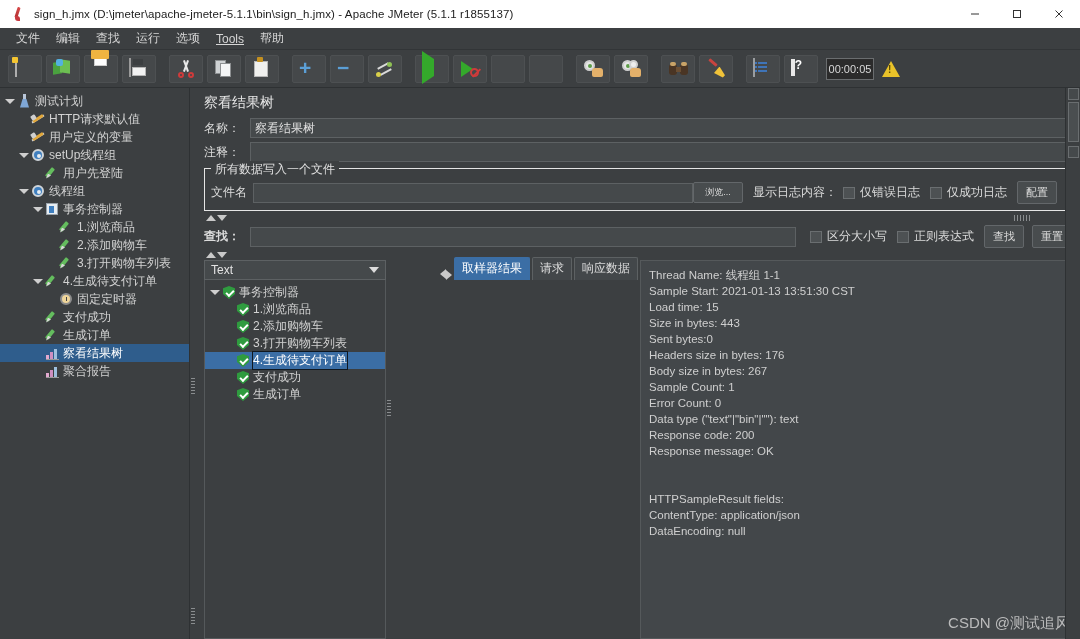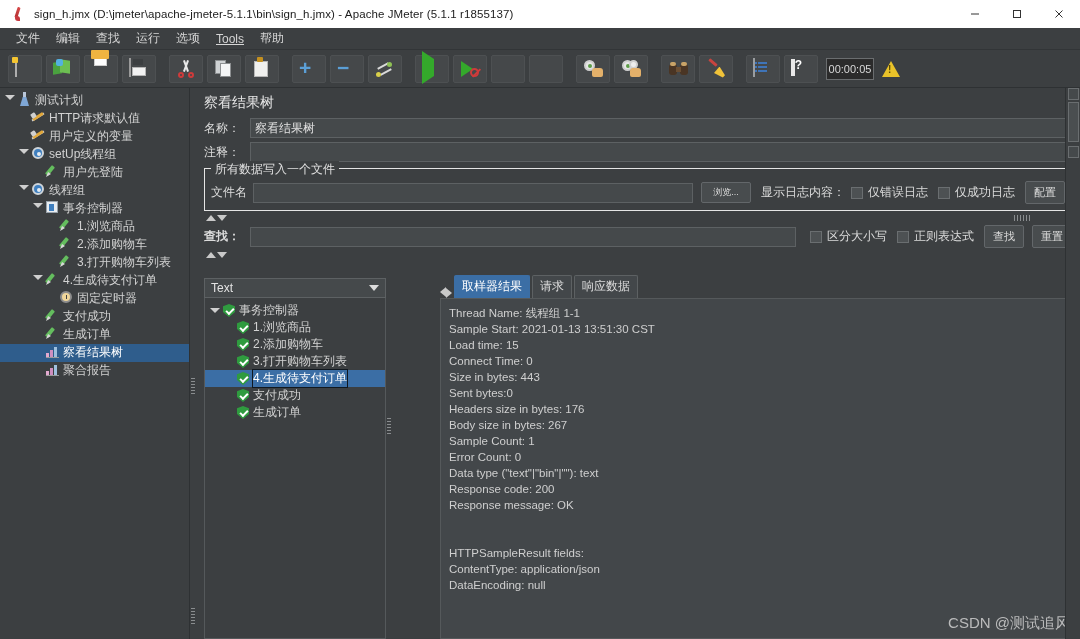--- a/index.html
+++ b/index.html
@@ -128,21 +128,21 @@
   .warn-tri:after { content:"!"; position:absolute; left:-3px; top:3px; font-size:10px; color:#5a4a05; font-weight:bold;}
 
   
   .body-wrap { display: flex; height: 551px; background: #3c3f41; }
 
   
   .tree-panel {
     width: 190px; background: #3c3f41; border-right: 1px solid #2e3133;
     padding-top: 4px; overflow: hidden; position: relative;
   }
-  .tree-node { display: flex; height: 18px; padding-right: 4px; white-space: nowrap; }
+  .tree-node { display: flex; align-items: center; height: 18px; padding-right: 4px; white-space: nowrap; }
   .tree-node .lbl { font-size: 12px; color: #d2d2d2; margin-left: 3px; }
   .tree-node.selected { background: #2f5d8c; }
   .tree-node.selected .lbl { color: #ffffff; }
   .twisty { width: 11px; height: 11px; display:flex;align-items:center;justify-content:center; flex: 0 0 11px;}
   .twisty .caret { width: 0; height: 0; border-left: 5px solid transparent; border-right: 5px solid transparent; border-top: 5px solid #cfcfcf; }
   .tnico { width: 16px; height: 15px; flex: 0 0 16px; position: relative; margin-left: 1px; }
 
   
   .g-flask { position:absolute;left:4px;top:0;width:8px;height:14px; }
   .g-flask .neck{position:absolute;left:3px;top:0;width:3px;height:5px;background:#b9c6d8;}
@@ -209,37 +209,37 @@
   .h-splitter .up { width:0;height:0;border-left:5px solid transparent;border-right:5px solid transparent;border-bottom:6px solid #c9c9c9; }
   .h-splitter .dn { width:0;height:0;border-left:5px solid transparent;border-right:5px solid transparent;border-top:6px solid #c9c9c9; }
   .h-splitter .dots { position:absolute; right: 40px; width: 18px; height: 6px;
     background-image: repeating-linear-gradient(90deg,#8a8d8f 0 1px,transparent 1px 3px); }
 
   .search-row { display: flex; align-items: center; padding: 0 8px; margin-top: 2px; }
   .search-row .field-label { width: 46px; flex: 0 0 46px; font-weight: bold; }
   .search-input { width: 210px; height: 20px; background: #45494b; border: 1px solid #5d6163; }
 
   
-  .lower { flex: 1; display: flex; margin-top: 18px; min-height: 0; }
+  .lower { flex: 1; display: flex; margin-top: 0; min-height: 0; }
   .results-col { width: 182px; display: flex; flex-direction: column; margin-left: 8px; }
   .combo {
     height: 20px; background: #45494b; border: 1px solid #5d6163;
     display: flex; align-items: center; padding: 0 2px 0 6px; justify-content: space-between;
   }
   .combo .ctext { font-size: 12px; color: #e3e3e3; }
   .combo .carrow { width:0;height:0;border-left:5px solid transparent;border-right:5px solid transparent;border-top:6px solid #dcdcdc;margin-right:4px; }
   .results-tree {
     flex: 1; background: #3c3f41; border: 1px solid #55595b; border-top: none;
     padding-top: 4px; overflow: hidden;
   }
   .rnode { display: flex; align-items: center; height: 17px; white-space: nowrap; }
   .rnode .rlbl { font-size: 12px; color: #d2d2d2; margin-left: 2px; }
   .rnode.selected .rlbl { background: #3b6ea5; color: #fff; outline: 1px solid #11181f; }
 
-  .detail-col { flex: 1; display: flex; flex-direction: column; min-width: 0; margin-right: 2px; padding-left: 48px; }
+  .detail-col { flex: 1; display: flex; flex-direction: row; min-width: 0; margin-right: 2px; padding-left: 48px; }
   .tabs-row { display: flex; align-items: flex-end; height: 20px; }
   .tab-scroll { display: flex; align-items: center; margin-right: 2px; }
   .tab-scroll .la { width:0;height:0;border-top:5px solid transparent;border-bottom:5px solid transparent;border-right:6px solid #c9c9c9; }
   .tab-scroll .ra { width:0;height:0;border-top:5px solid transparent;border-bottom:5px solid transparent;border-left:6px solid #c9c9c9; margin-top:2px;}
   .tab {
     font-size: 12px; color: #dcdcdc; padding: 2px 7px 3px 7px;
     border: 1px solid #5d6163; border-bottom: none; background: #43474a;
     border-radius: 2px 2px 0 0; margin-right: 2px; white-space: nowrap;
   }
   .tab.active { background: #3b6ea5; color: #ffffff; border-color: #3b6ea5; }
@@ -592,21 +592,21 @@
       <div class="field-row">
         <div class="field-label">注释：</div>
         <div class="jinput"></div>
       </div>
 
       <div class="group-box">
         <div class="group-legend">所有数据写入一个文件</div>
         <div class="group-row">
           <div class="glabel">文件名</div>
           <div class="jinput" style="max-width:440px"></div>
-          <div class="jbtn small" style="margin-left:8px;width:50px">浏览...</div>
+          <div class="jbtn small" style="width:50px">浏览...</div>
           <div class="glabel" style="margin-left:10px">显示日志内容：</div>
           <div class="chk-wrap">
             <span class="jcheck"></span>
             <span class="chk-lbl">仅错误日志</span>
           </div>
           <div class="chk-wrap">
             <span class="jcheck"></span>
             <span class="chk-lbl">仅成功日志</span>
           </div>
           <div class="jbtn">配置</div>
@@ -715,21 +715,20 @@
               <span class="ra"></span>
             </div>
             <div class="tab active">取样器结果</div>
             <div class="tab">请求</div>
             <div class="tab">响应数据</div>
           </div>
           <div class="detail-body" id="detail-body">
               <div class="dline">Thread Name: 线程组 1-1</div>
               <div class="dline">Sample Start: 2021-01-13 13:51:30 CST</div>
               <div class="dline">Load time: 15</div>
-              <div class="dline">Connect Time: 0</div>
               <div class="dline">Size in bytes: 443</div>
               <div class="dline">Sent bytes:0</div>
               <div class="dline">Headers size in bytes: 176</div>
               <div class="dline">Body size in bytes: 267</div>
               <div class="dline">Sample Count: 1</div>
               <div class="dline">Error Count: 0</div>
               <div class="dline">Data type ("text"|"bin"|""): text</div>
               <div class="dline">Response code: 200</div>
               <div class="dline">Response message: OK</div>
               <div class="dline blank"></div>

